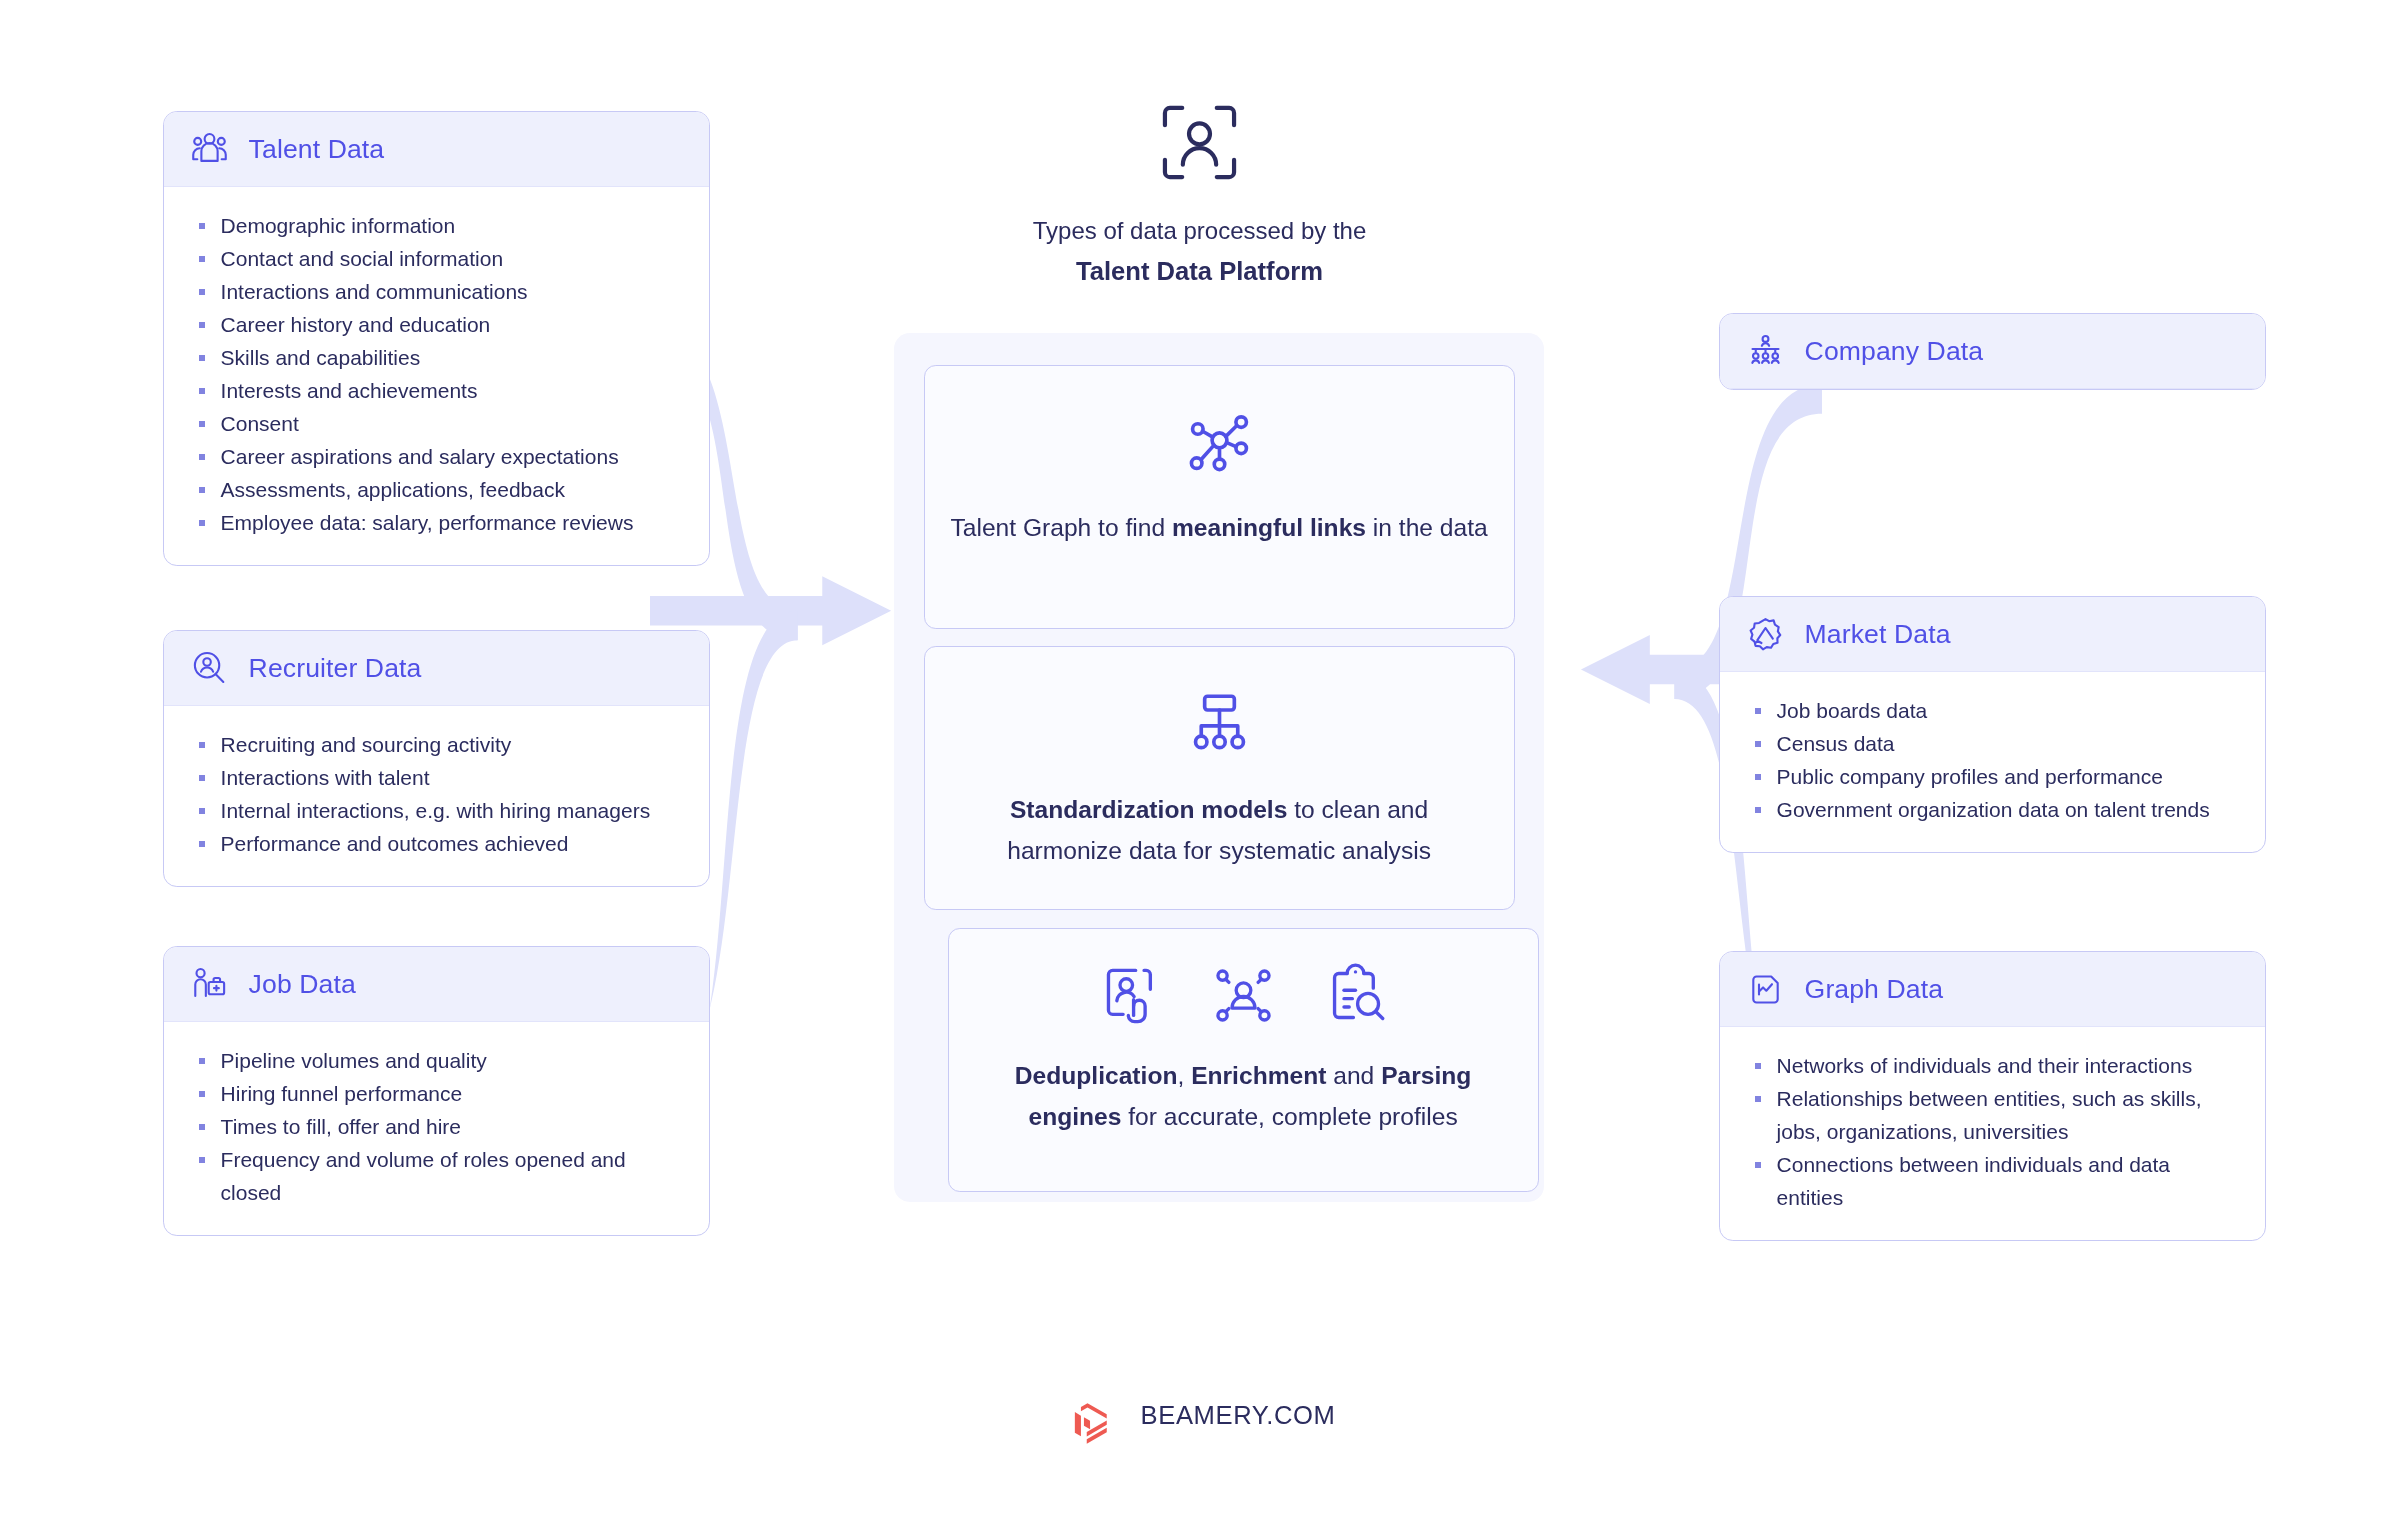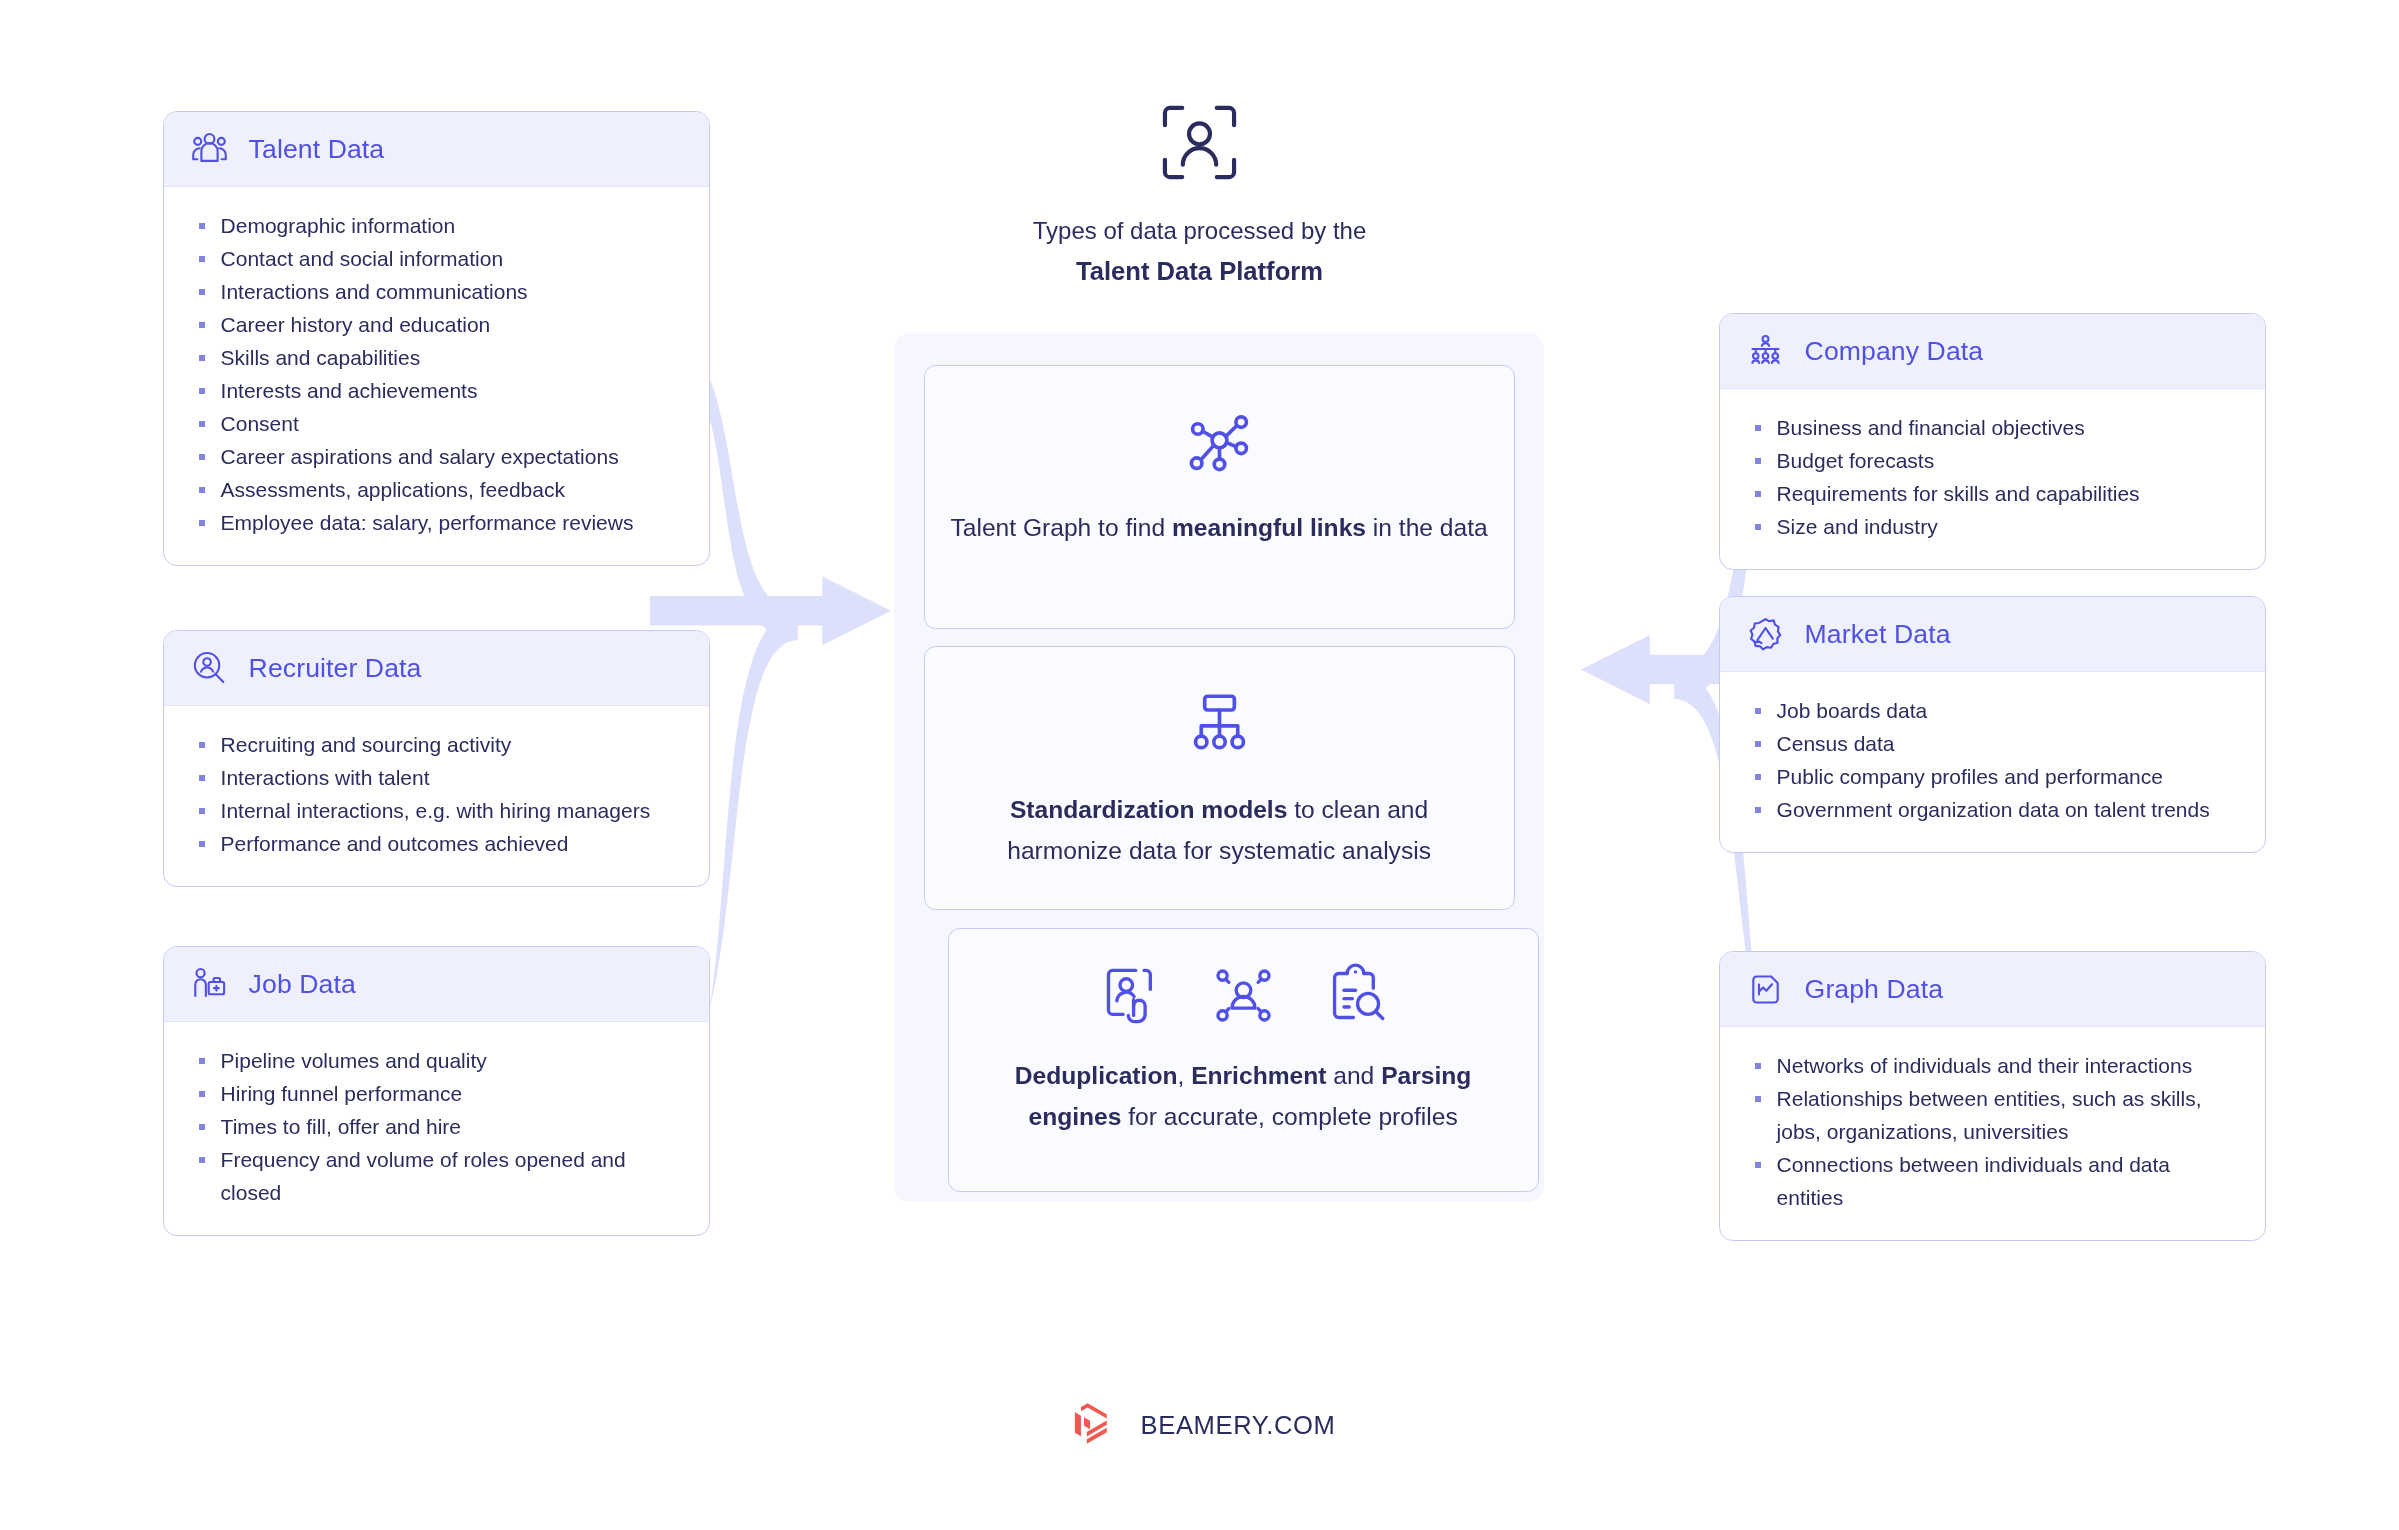--- a/index.html
+++ b/index.html
@@ -108,21 +108,21 @@
     position: absolute;
     pointer-events: none;
   }
   #arrow-left  { left: 650px;  top: 315px; width: 315px; height: 818px; }
   #arrow-right { left: 1517px; top: 374px; width: 305px; height: 778px; }
 
   
   #footer {
     position: absolute;
     left: 0; right: 0; top: 1401px;
-    display: flex; align-items: center; justify-content: center; gap: 31px;
+    display: flex; align-items: flex-start; justify-content: center; gap: 31px;
   }
   #footer .logo { width: 45px; height: 49px; display:block; }
   #footer .brand {
     color: #2b2c5e;
     font-size: 25.6px;
     letter-spacing: 0.6px;
   }
 </style>
 </head>
 <body>
@@ -312,28 +312,20 @@
           <path d="M36 21 v4"></path>
         <circle cx="12" cy="29.5" r="3.4"></circle>
         <path d="M7.8 38 a4.4 4.4 0 0 1 8.4 0"></path>
         <circle cx="24" cy="29.5" r="3.4"></circle>
         <path d="M19.8 38 a4.4 4.4 0 0 1 8.4 0"></path>
         <circle cx="36" cy="29.5" r="3.4"></circle>
         <path d="M31.8 38 a4.4 4.4 0 0 1 8.4 0"></path>
       </svg>
       <div class="card-title">Company Data</div>
     </div>
-    <div class="card-body">
-      <ul class="items">
-        <li>Business and financial objectives</li>
-        <li>Budget forecasts</li>
-        <li>Requirements for skills and capabilities</li>
-        <li>Size and industry</li>
-      </ul>
-    </div>
   </div>
 
   <div class="card" id="card-market">
     <div class="card-head">
       <svg class="ico" viewBox="0 0 48 48" fill="none" stroke="#5050e6" stroke-width="2.6" stroke-linecap="round" stroke-linejoin="round">
         <path d="M24 5 l4.5 2.6 L34 6.6 l1.6 5.3 4.6 3 -1 5.3 3 4.5 -3.6 4 .2 5.4 -5.2 1.6 -2.8 4.6 -5.3-.8 -4.6 2.8 -3.8-3.8 -5.4-.5 -1.2-5.3 -4.2-3.4 1.6-5.2 -2.2-5 4.2-3.4 .8-5.3 5.4-.6 Z"></path>
         <path d="M14 31 L24 16 L33 29"></path>
         <path d="M11 34.5 l4-2.2 4 2.2"></path>
       </svg>
       <div class="card-title">Market Data</div>

